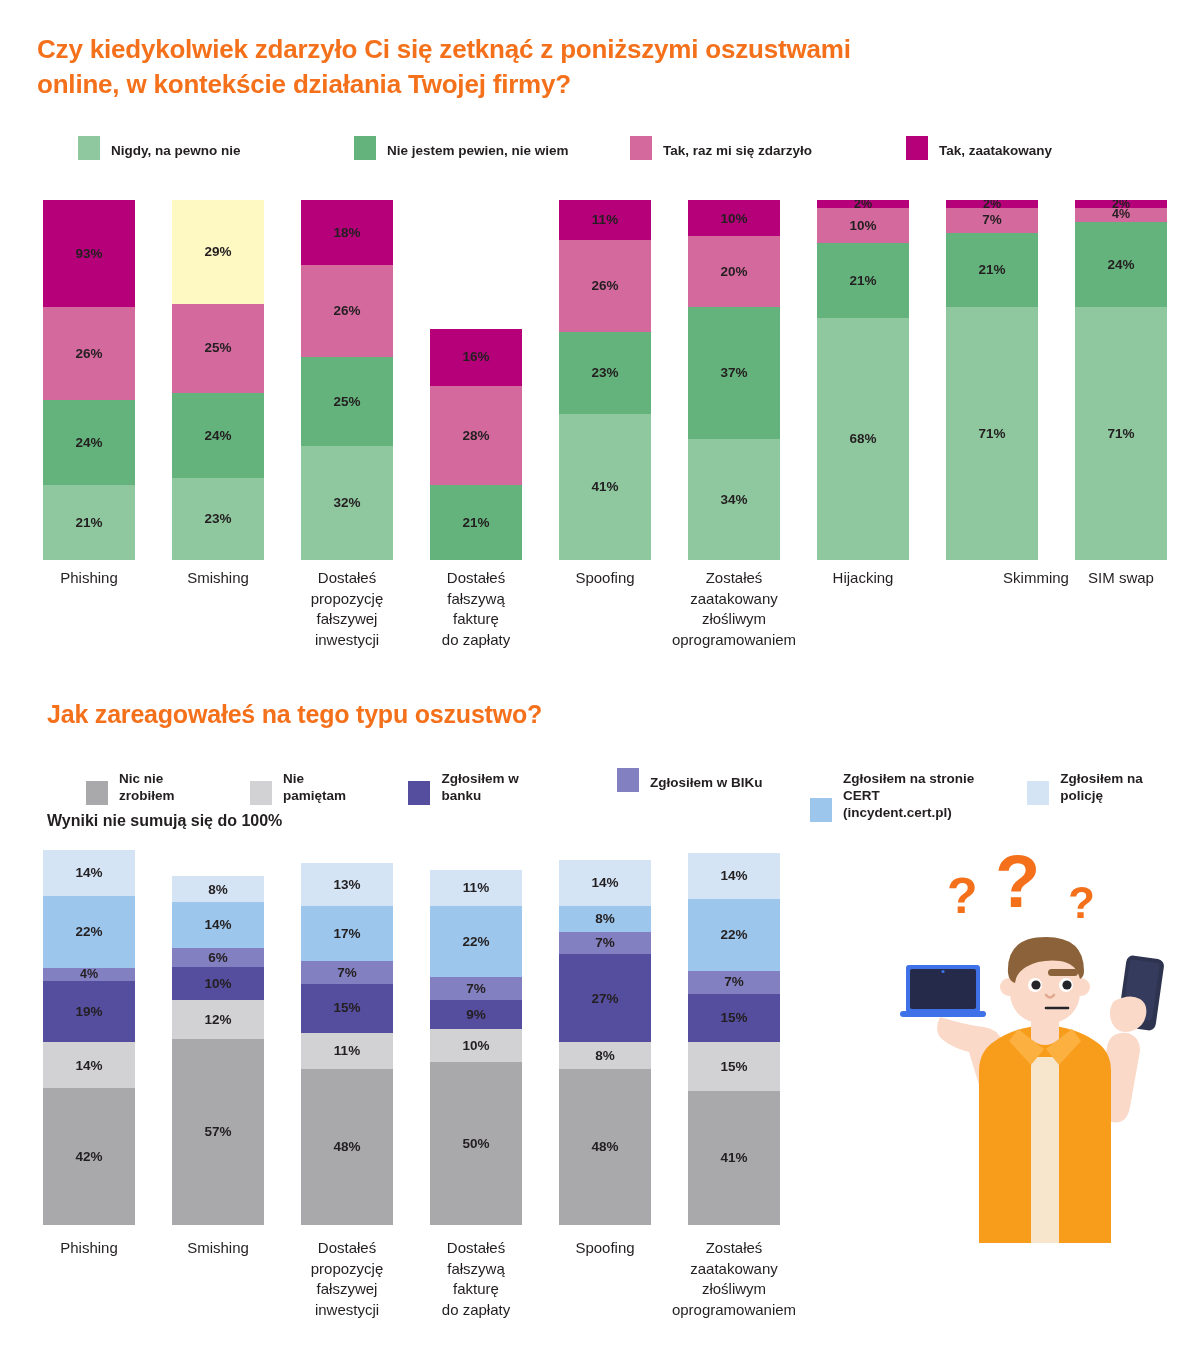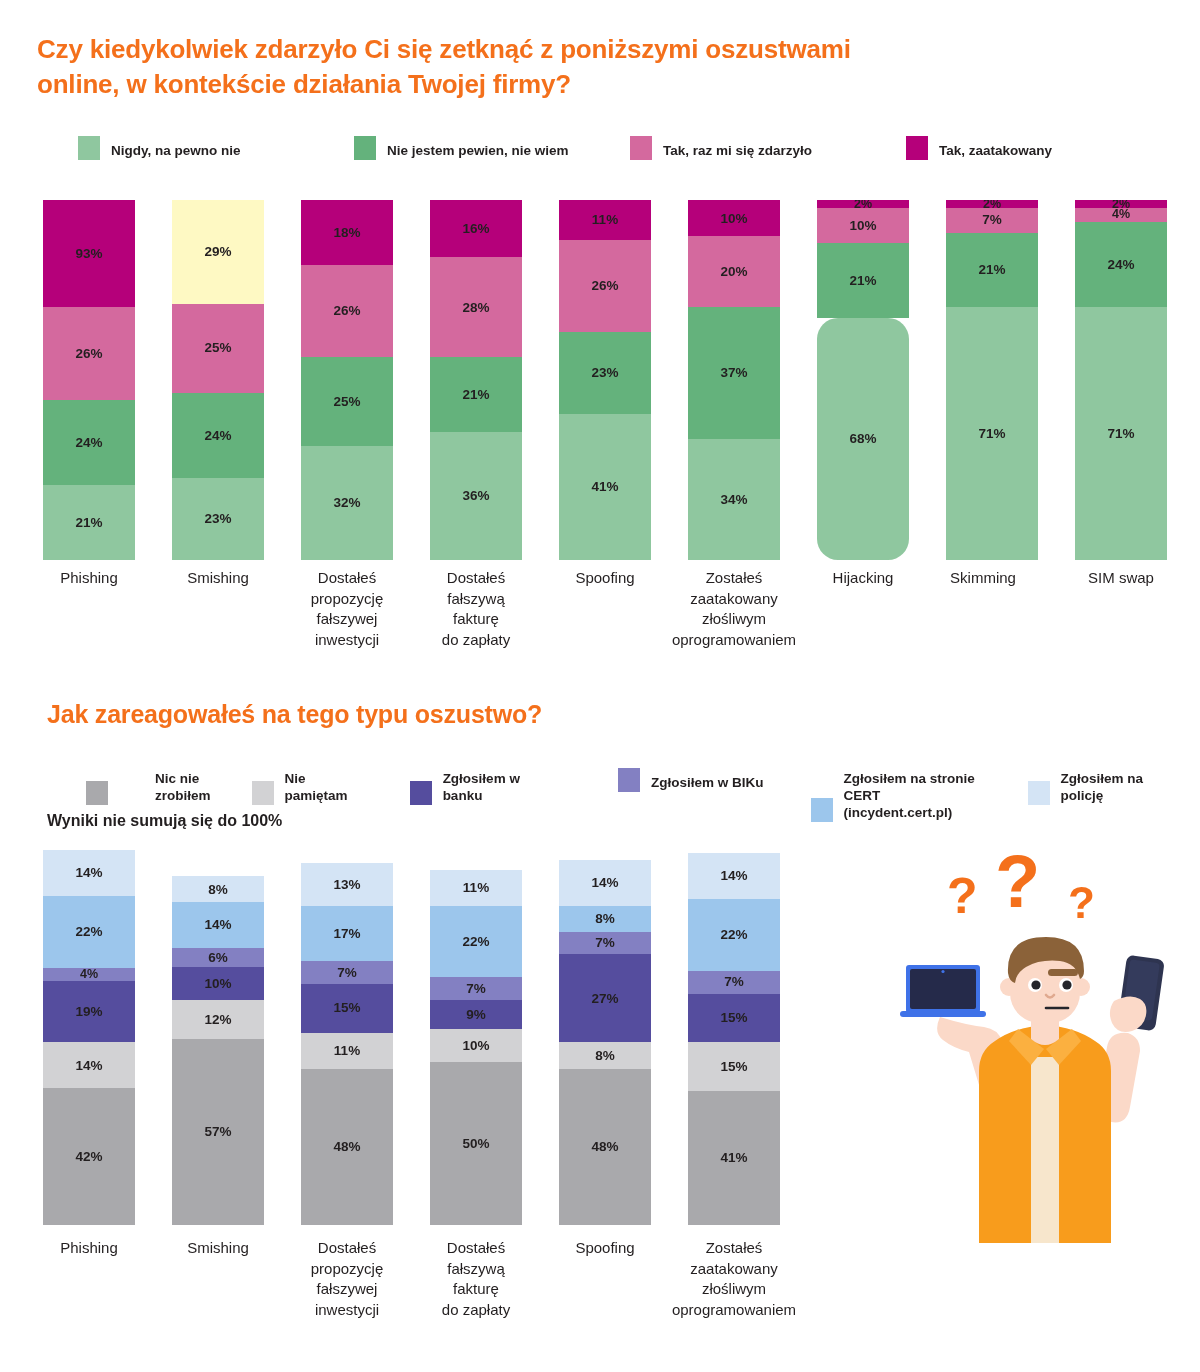--- a/index.html
+++ b/index.html
@@ -27,21 +27,21 @@
   .legend-item{display:flex;align-items:flex-end;margin-left:41px;}
   .legend-swatch{width:22px;height:24px;flex:none;margin-top:0px;}
   .legend-label{
     font-size:13.5px;font-weight:bold;color:#231f20;
     margin-left:11px;line-height:1.25;white-space:pre-line;
     padding-top:3px;
   }
   #legend1{left:37px;top:136px;width:1130px;}
   #legend1 .legend-item{width:235px;}
   #legend2{left:45px;top:768px;width:1130px;}
-  #legend2 .legend-item:nth-child(1){width:150px;gap:36px;}
+  #legend2 .legend-item:nth-child(1){width:150px;}
   #legend2 .legend-item:nth-child(2){width:143px;}
   #legend2 .legend-item:nth-child(3){width:180px;}
   #legend2 .legend-item:nth-child(4){width:185px;padding-left:20px;}
   #legend2 .legend-item:nth-child(5){width:215px;}
   #legend2 .legend-item:nth-child(6){width:180px;}
 
   .note{
     position:absolute;left:47px;top:812px;
     font-size:16px;font-weight:bold;color:#231f20;
   }
@@ -121,39 +121,38 @@
       <div class="col" style="left: 301px; width: 92px;">
         <div class="seg" style="height: 64.08px; background: rgb(181, 0, 122);">18%</div>
         <div class="seg" style="height: 92.56px; background: rgb(212, 105, 158);">26%</div>
         <div class="seg" style="height: 89px; background: rgb(100, 178, 124);">25%</div>
         <div class="seg" style="height: 113.92px; background: rgb(143, 199, 159);">32%</div>
       </div>
       <div class="col" style="left: 430px; width: 92px;">
         <div class="seg" style="height: 56.96px; background: rgb(181, 0, 122);">16%</div>
         <div class="seg" style="height: 99.68px; background: rgb(212, 105, 158);">28%</div>
         <div class="seg" style="height: 74.76px; background: rgb(100, 178, 124);">21%</div>
-        <div class="seg" style="height: 128.16px; background: rgb(143, 199, 159);">36%</div>
       </div>
       <div class="col" style="left: 559px; width: 92px;">
         <div class="seg" style="height: 39.16px; background: rgb(181, 0, 122);">11%</div>
         <div class="seg" style="height: 92.56px; background: rgb(212, 105, 158);">26%</div>
         <div class="seg" style="height: 81.88px; background: rgb(100, 178, 124);">23%</div>
         <div class="seg" style="height: 145.96px; background: rgb(143, 199, 159);">41%</div>
       </div>
       <div class="col" style="left: 688px; width: 92px;">
         <div class="seg" style="height: 35.6px; background: rgb(181, 0, 122);">10%</div>
         <div class="seg" style="height: 71.2px; background: rgb(212, 105, 158);">20%</div>
         <div class="seg" style="height: 131.72px; background: rgb(100, 178, 124);">37%</div>
         <div class="seg" style="height: 121.04px; background: rgb(143, 199, 159);">34%</div>
       </div>
       <div class="col" style="left: 817px; width: 92px;">
         <div class="seg small" style="height: 7.12px; background: rgb(181, 0, 122);">2%</div>
         <div class="seg" style="height: 35.6px; background: rgb(212, 105, 158);">10%</div>
         <div class="seg" style="height: 74.76px; background: rgb(100, 178, 124);">21%</div>
-        <div class="seg" style="height: 242.08px; background: rgb(143, 199, 159); border-radius: 21px;">68%</div>
+        <div class="seg" style="height: 242.08px; background: rgb(143, 199, 159);">68%</div>
       </div>
       <div class="col" style="left: 946px; width: 92px;">
         <div class="seg small" style="height: 7.12px; background: rgb(181, 0, 122);">2%</div>
         <div class="seg" style="height: 24.92px; background: rgb(212, 105, 158);">7%</div>
         <div class="seg" style="height: 74.76px; background: rgb(100, 178, 124);">21%</div>
         <div class="seg" style="height: 252.76px; background: rgb(143, 199, 159);">71%</div>
       </div>
       <div class="col" style="left: 1075px; width: 92px;">
         <div class="seg small" style="height: 7.12px; background: rgb(181, 0, 122);">2%</div>
         <div class="seg small" style="height: 14.24px; background: rgb(212, 105, 158);">4%</div>
@@ -172,21 +171,21 @@
       <div class="tick" style="left: 408px; width: 136px;">Dostałeś
 fałszywą
 fakturę
 do zapłaty</div>
       <div class="tick" style="left: 537px; width: 136px;">Spoofing</div>
       <div class="tick" style="left: 666px; width: 136px;">Zostałeś
 zaatakowany
 złośliwym
 oprogramowaniem</div>
       <div class="tick" style="left: 795px; width: 136px;">Hijacking</div>
-      <div class="tick" style="left: 915px; width: 136px;">Skimming</div>
+      <div class="tick" style="left: 968px; width: 136px;">Skimming</div>
       <div class="tick" style="left: 1053px; width: 136px;">SIM swap</div>
     </div>
 
   <div class="q-title" id="title2">Jak zareagowałeś na tego typu oszustwo?</div>
 
   <div class="legend" id="legend2">
       <div class="legend-item">
         <span class="legend-swatch" style="background: rgb(169, 169, 172);"></span>
         <span class="legend-label">Nic nie zrobiłem</span>
       </div>

